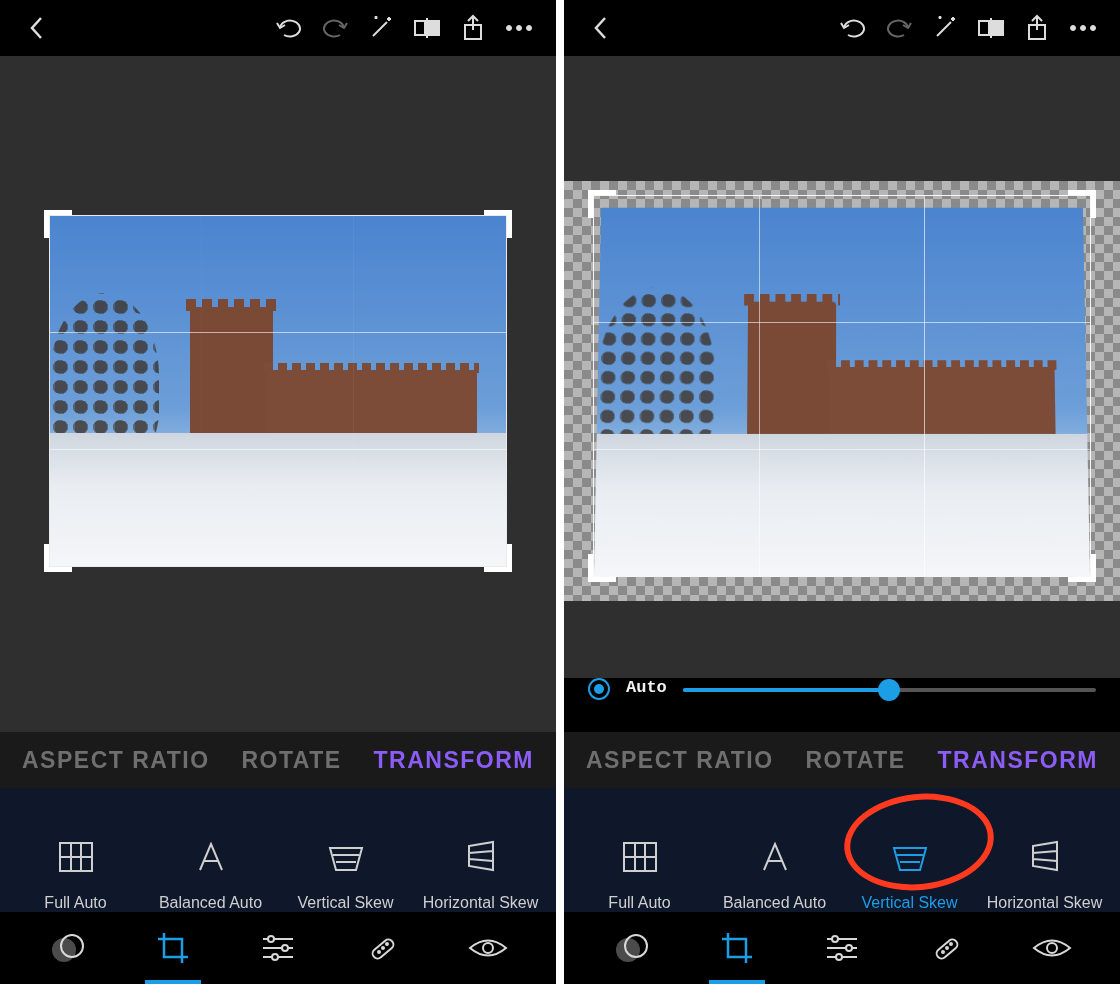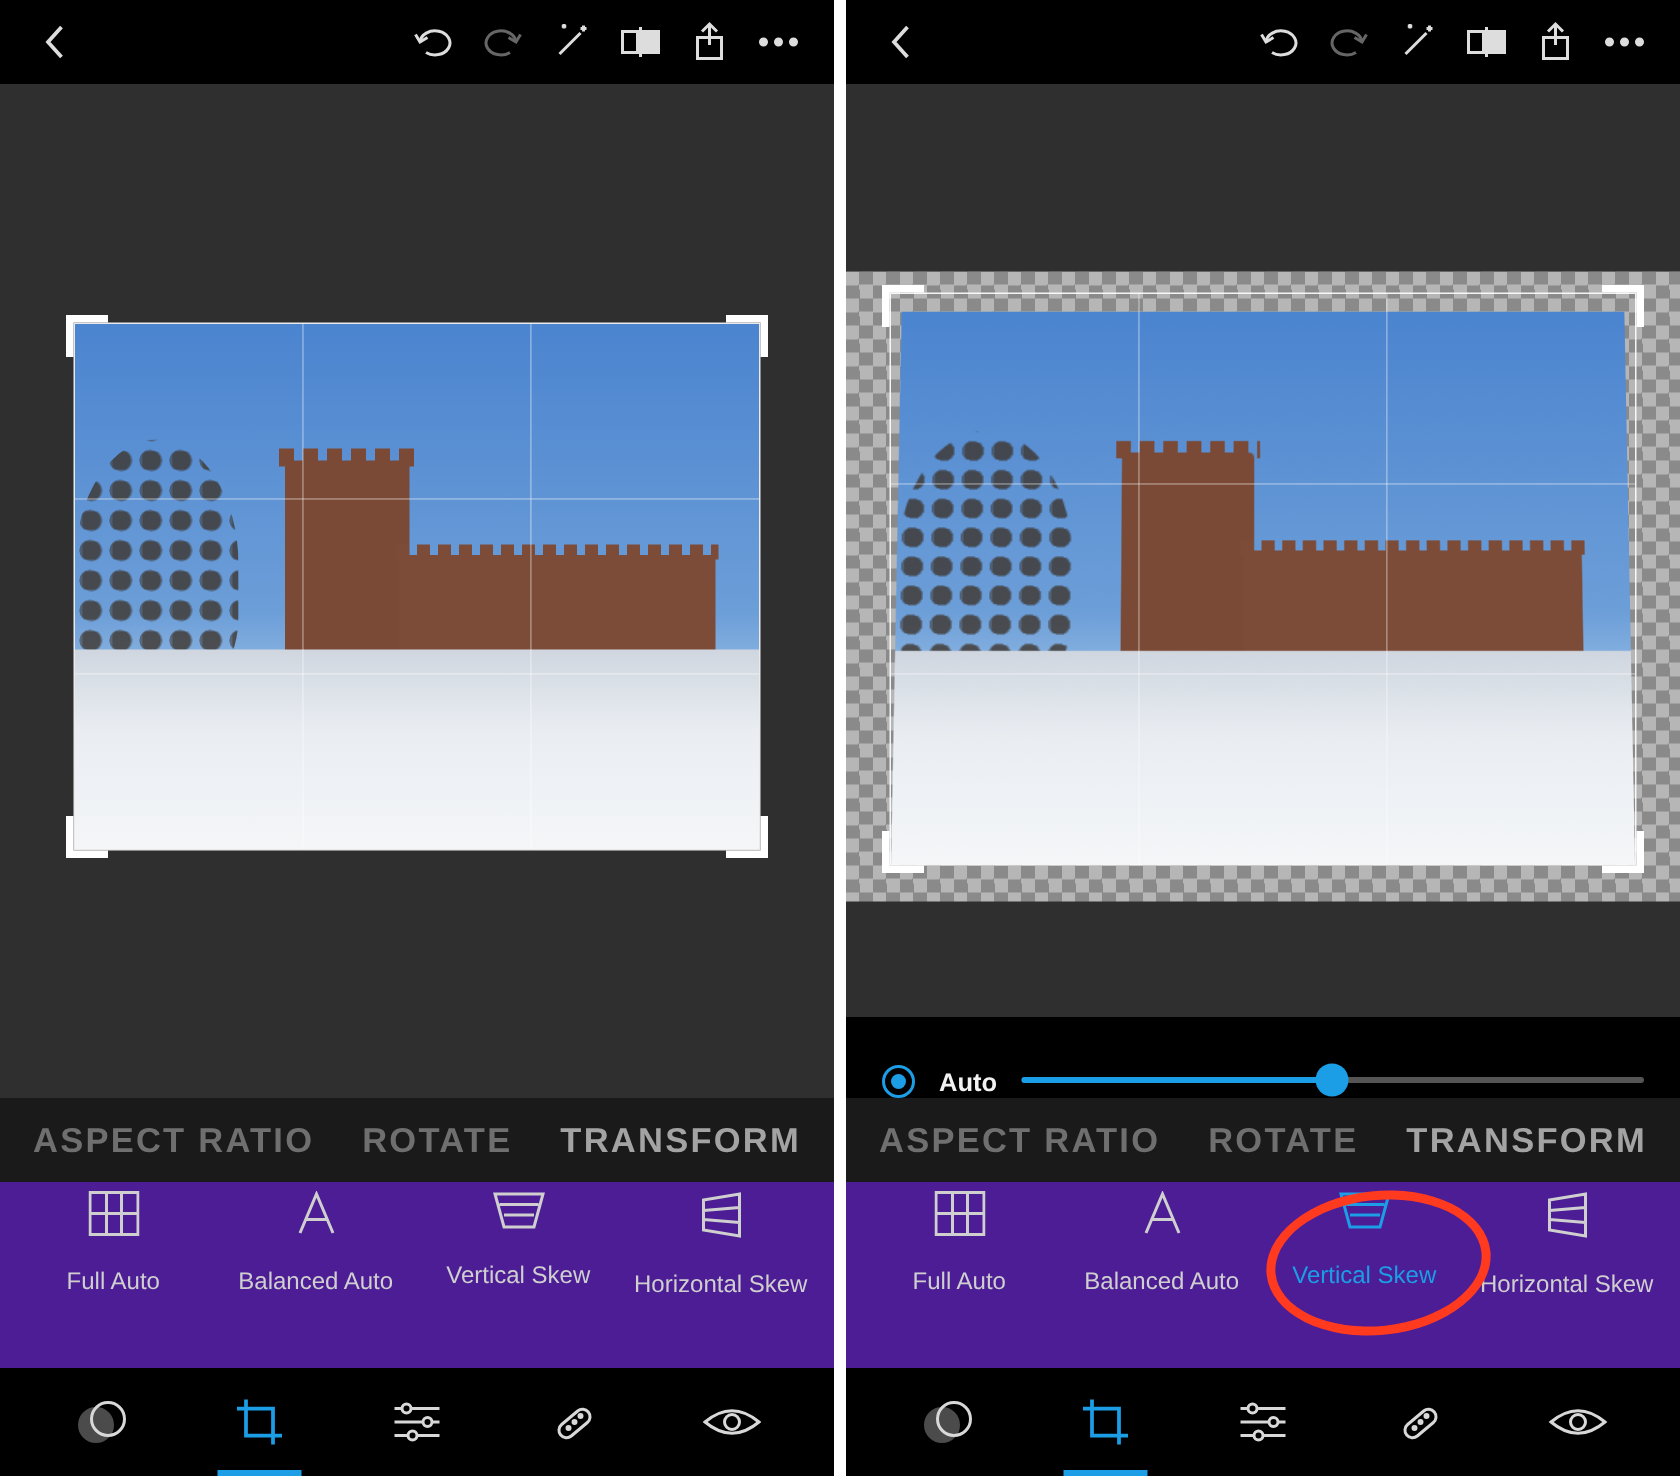--- a/index.html
+++ b/index.html
@@ -154,23 +154,24 @@
   .corner.tl { top: -6px; left: -6px; border-right: none; border-bottom: none; }
   .corner.tr { top: -6px; right: -6px; border-left: none; border-bottom: none; }
   .corner.bl { bottom: -6px; left: -6px; border-right: none; border-top: none; }
   .corner.br { bottom: -6px; right: -6px; border-left: none; border-top: none; }
 
   
   .slider-row {
     height: 54px;
     background: #000;
     display: none;
-    align-items: flex-end;
+    align-items: flex-start;
     padding: 0 24px;
     gap: 16px;
+    font-family: Liberation Mono, monospace;
   }
   .pane.right .slider-row { display: flex; }
   .radio-ring {
     width: 22px; height: 22px;
     border: 2px solid #1c9ee6;
     border-radius: 50%;
     display: flex; align-items: center; justify-content: center;
   }
   .radio-dot {
     width: 10px; height: 10px; border-radius: 50%;
@@ -208,29 +209,29 @@
     align-items: center;
     justify-content: space-between;
     padding: 0 22px;
   }
   .mode {
     font-size: 23px;
     letter-spacing: 1.5px;
     font-weight: 600;
     color: #6f6f6f;
   }
-  .mode.active { color: #a3a3a3; }
+  .mode.active { color: #8b5cf6; }
 
   
   .opts-row {
     height: 124px;
-    background: #4c1d95;
+    background: #0f172a;
     display: flex;
     justify-content: space-around;
-    align-items: flex-start;
+    align-items: flex-end;
     padding: 6px 8px 0;
     position: relative;
   }
   .opt {
     flex: 1;
     display: flex;
     flex-direction: column;
     align-items: center;
     gap: 22px;
     color: #cfcfcf;

